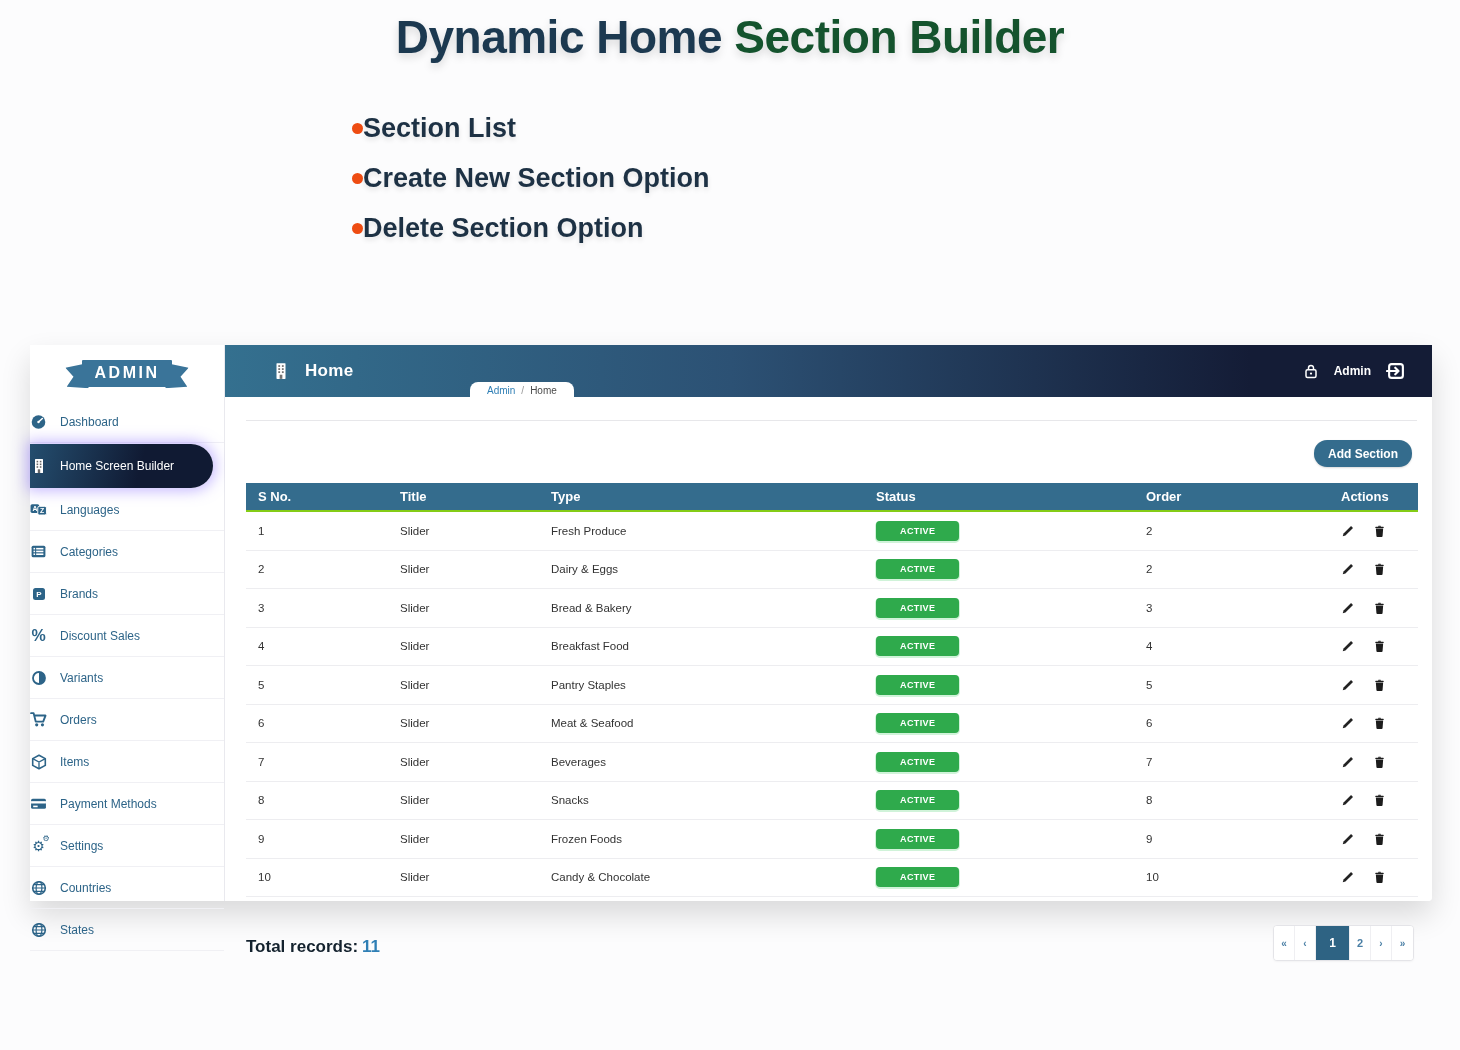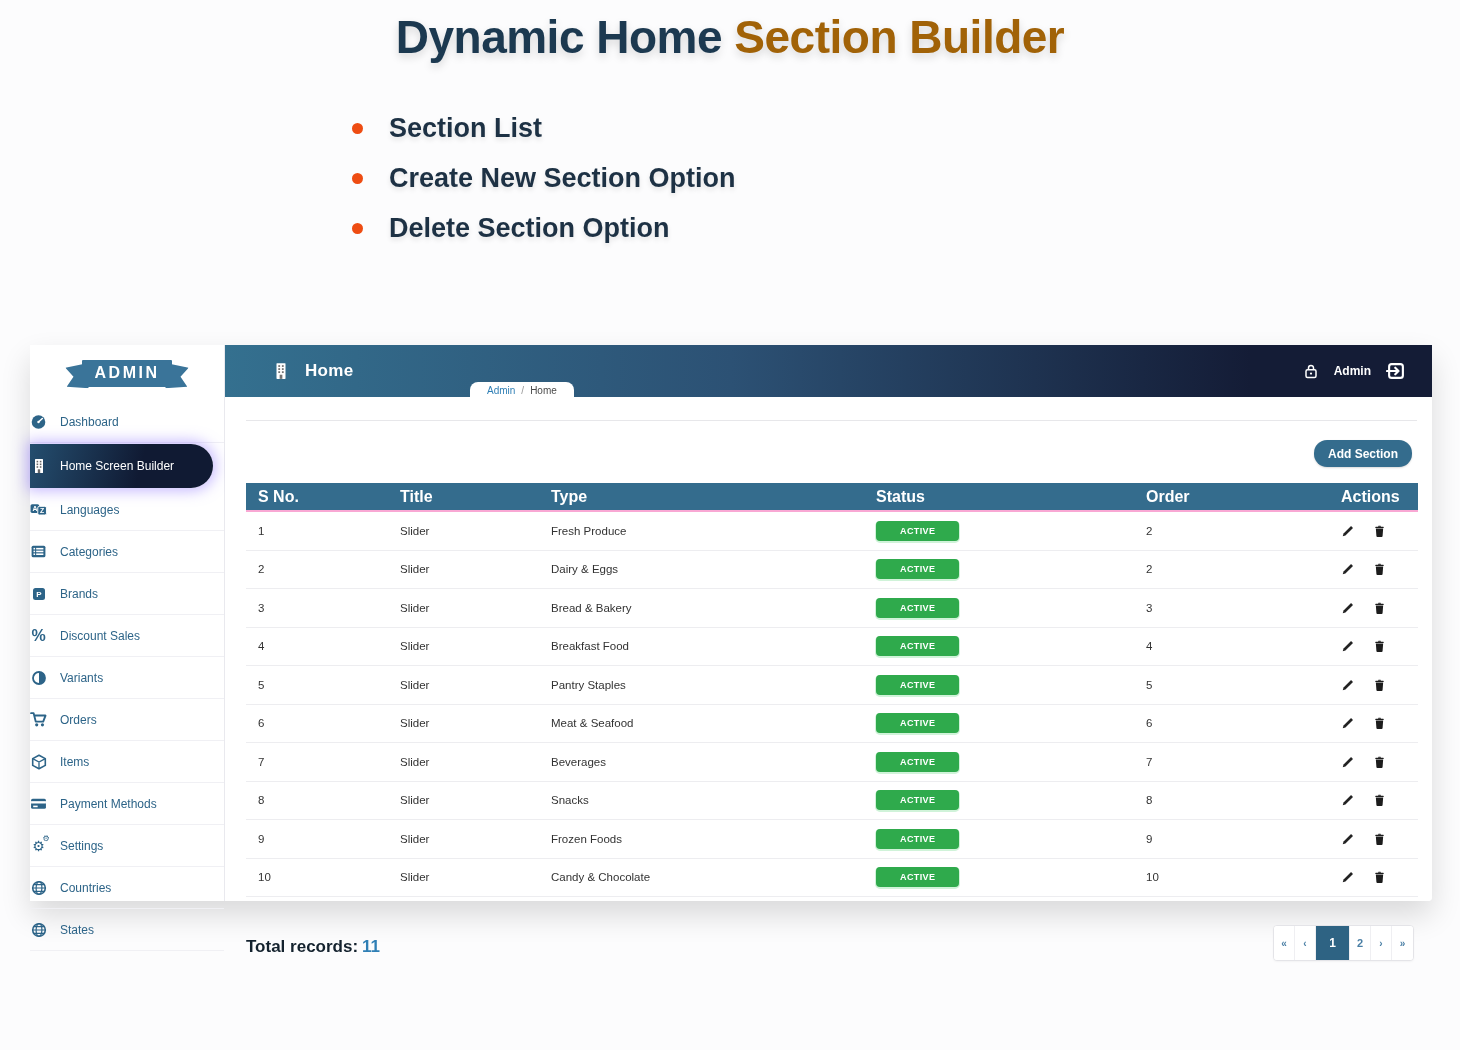--- a/index.html
+++ b/index.html
@@ -10,24 +10,24 @@
     position:relative;
     overflow:hidden;
   }
 
   
   .hero-title {
     position:absolute; top:10px; left:0; width:100%;
     text-align:center; font-size:46px; font-weight:700; letter-spacing:-0.5px;
     color:#1c3950; text-shadow:0 4px 8px rgba(0,0,0,0.15);
   }
-  .hero-title .accent { color:#a16207;margin-top:24px; }
+  .hero-title .accent { color:#14532d;margin-top:24px; }
   .hero-bullets { position:absolute; top:112px; left:352px; }
   .hero-bullet {
-    display:flex; align-items:center; gap:26px;
+    display:flex; align-items:center; 
     font-size:27px; font-weight:700; color:#1d3144;
     margin-bottom:17px; height:33px;
     text-shadow:0 3px 5px rgba(0,0,0,0.10);
   }
   .bullet-dot { width:11px; height:11px; border-radius:50%; background:#ee4c12; flex:0 0 auto; }
 
   
   .panel {
     position:absolute; left:30px; top:345px; width:1402px; height:556px;
     background:#fff; border-radius:4px;
@@ -103,22 +103,22 @@
 
   
   .table { position:absolute; top:86px; left:21px; width:1172px; }
   .t-head, .t-row {
     display:grid;
     grid-template-columns:142px 151px 325px 270px 195px 1fr;
     align-items:center; padding-left:12px;
   }
   .t-head {
     height:29px; background:#346c8d; color:#fff;
-    font-size:16px; font-weight:700;
-    border-bottom:2px solid #f9a8d4;
+    font-size:13px; font-weight:700;
+    border-bottom:2px solid #84cc16;
   }
   .t-row { height:38.5px; border-bottom:1px solid #ededf0; font-size:11.5px; color:#333; background:#fff; }
   .status-badge {
     display:inline-block; background:#2faa4c; color:#fff;
     font-size:9px; font-weight:700; letter-spacing:0.4px;
     padding:5px 24px; border-radius:4px;
     box-shadow:0 1px 0 1px rgba(120,220,145,0.35);
   }
   .actions-cell { display:flex; align-items:center; gap:18px; }
   .action-btn { background:none; border:none; padding:0; cursor:pointer; width:14px; height:15px; display:flex; align-items:center; }

